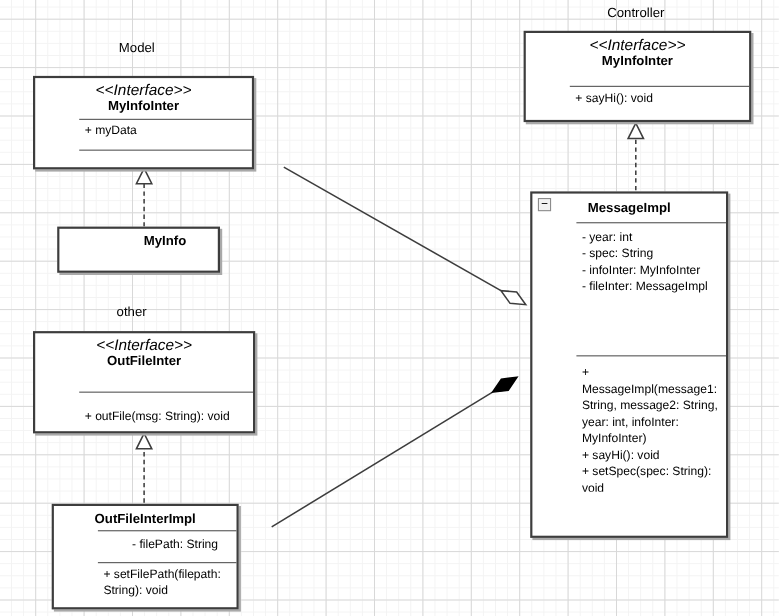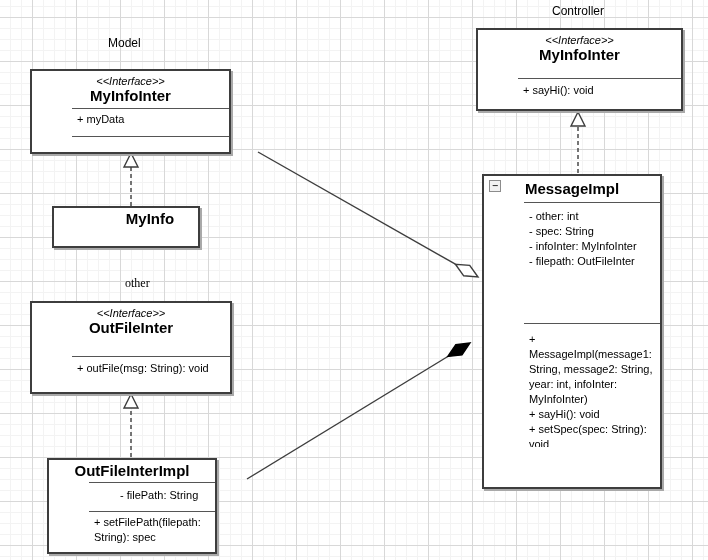--- a/index.html
+++ b/index.html
@@ -23,22 +23,22 @@
   #connectors{position:absolute;left:0;top:0;width:708px;height:560px;}
 
   .pkg-label{
     position:absolute;font-size:12px;line-height:13px;white-space:nowrap;
   }
   .uml-class{
     position:absolute;box-sizing:border-box;background:#ffffff;
     border:2px solid #3d3d3d;box-shadow:2px 2px 0 #a9a9a9;
   }
   .title{box-sizing:border-box;text-align:center;padding-top:3px;overflow:hidden;position:relative;}
-  .stereotype{font-style:italic;font-size:11px;line-height:14px;}
-  .class-name{font-weight:bold;font-size:15px;line-height:16px;}
+  .stereotype{font-style:italic;font-size:14px;line-height:14px;}
+  .class-name{font-weight:bold;font-size:12px;line-height:16px;}
   .compartment{
     box-sizing:border-box;border-top:1.5px solid #555;
     overflow:hidden;padding:3px 4px 0 5px;margin-left:40px;
   }
   .member{font-size:11px;line-height:15px;word-wrap:break-word;}
   .collapse-box{
     position:absolute;left:5px;top:4px;width:12px;height:12px;
     box-sizing:border-box;border:1px solid #8c8c8c;background:#f2f2f2;
     font-size:10px;line-height:9px;text-align:center;color:#000;
     font-family:"DejaVu Sans Mono",monospace;
@@ -71,21 +71,21 @@
       <polygon points="478,277 469.7,265.4 455.4,264.2 463.7,275.8" fill="#ffffff" stroke="#3d3d3d" stroke-width="1.4"></polygon>
     </g>
 
     <g>
       <line x1="247" y1="479" x2="447.8" y2="356.5" stroke="#3d3d3d" stroke-width="1.4"></line>
       <polygon points="470,343 455.8,344.7 447.8,356.5 462,354.9" fill="#000000" stroke="#000000" stroke-width="1.4"></polygon>
     </g>
   </svg>
 
   <div class="pkg-label" style="left:108px;top:37px;">Model</div>
-  <div class="pkg-label" style="left:125px;top:277px;font-family:Liberation Serif, serif;">other</div>
+  <div class="pkg-label" style="left:106px;top:277px;">other</div>
   <div class="pkg-label" style="left:552px;top:5px;">Controller</div>
 
   <div class="uml-class" style="left:30px;top:69px;width:201px;height:85px;">
     <div class="title" style="height:37px;">
       <div class="stereotype">&lt;&lt;Interface&gt;&gt;</div>
       <div class="class-name">MyInfoInter</div>
     </div>
     <div class="compartment" style="height:28px;">
         <div class="member">+ myData</div>
       </div>
@@ -96,57 +96,57 @@
     <div class="title" style="height:38px;margin-left:48px;">
       <div class="class-name">MyInfo</div>
     </div>
   </div>
 
   <div class="uml-class" style="left:30px;top:301px;width:202px;height:93px;">
     <div class="title" style="height:53px;">
       <div class="stereotype">&lt;&lt;Interface&gt;&gt;</div>
       <div class="class-name">OutFileInter</div>
     </div>
-    <div class="compartment" style="height:36px;padding-top:4px;">
+    <div class="compartment" style="height:36px;padding-top:15px;">
         <div class="member">+ outFile(msg: String): void</div>
       </div>
   </div>
 
   <div class="uml-class" style="left:47px;top:458px;width:170px;height:96px;">
     <div class="title" style="height:22px;">
       <div class="class-name">OutFileInterImpl</div>
     </div>
     <div class="compartment" style="height:29px;padding-top:5px;padding-left:31px;">
         <div class="member">- filePath: String</div>
       </div>
     <div class="compartment" style="height:41px;">
-        <div class="member">+ setFilePath(filepath: String): spec</div>
+        <div class="member">+ setFilePath(filepath: String): void</div>
       </div>
   </div>
 
   <div class="uml-class" style="left:476px;top:28px;width:207px;height:83px;">
     <div class="title" style="height:48px;">
       <div class="stereotype">&lt;&lt;Interface&gt;&gt;</div>
       <div class="class-name">MyInfoInter</div>
     </div>
     <div class="compartment" style="height:31px;padding-top:4px;">
         <div class="member">+ sayHi(): void</div>
       </div>
   </div>
 
   <div class="uml-class" style="left:482px;top:174px;width:180px;height:315px;">
     <div class="title" style="height:26px;padding-top:5px;">
       <span class="collapse-box">−</span>
       <div class="class-name">MessageImpl</div>
     </div>
     <div class="compartment" style="height:121px;padding-top:6px;">
-        <div class="member">- other: int</div>
+        <div class="member">- year: int</div>
         <div class="member">- spec: String</div>
         <div class="member">- infoInter: MyInfoInter</div>
-        <div class="member">- filepath: OutFileInter</div>
+        <div class="member">- fileInter: MessageImpl</div>
       </div>
     <div class="compartment" style="height:124px;padding-top:8px;">
         <div class="member">+ MessageImpl(message1: String, message2: String, year: int, infoInter: MyInfoInter)</div>
         <div class="member">+ sayHi(): void</div>
         <div class="member">+ setSpec(spec: String): void</div>
       </div>
   </div>
 
 </div>
 

